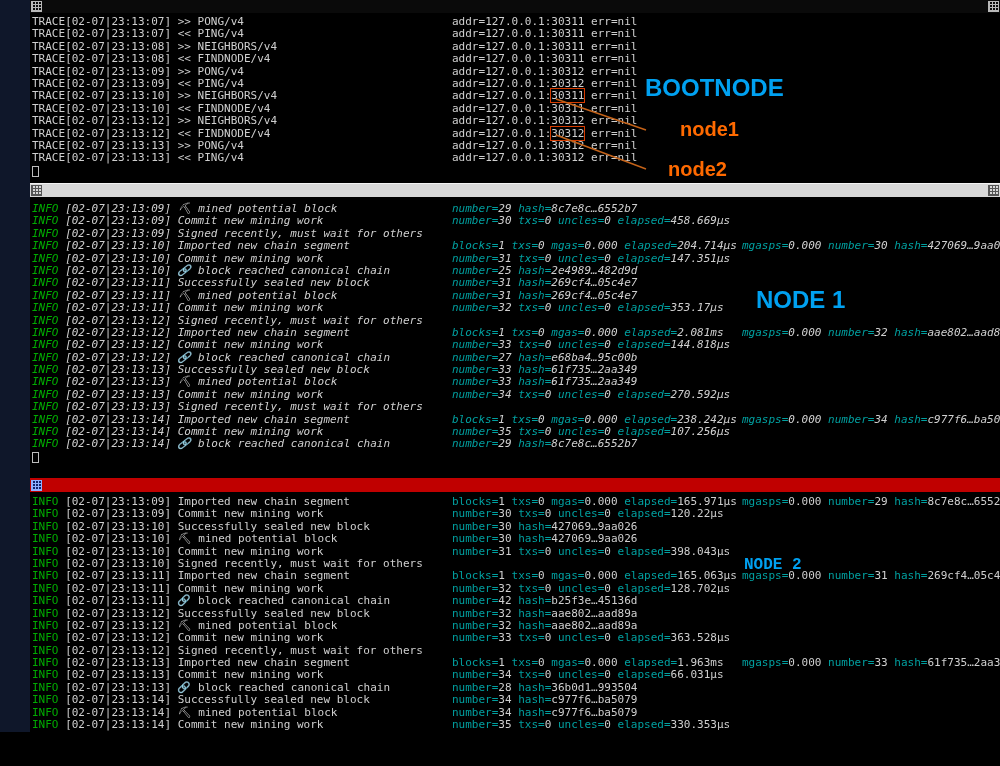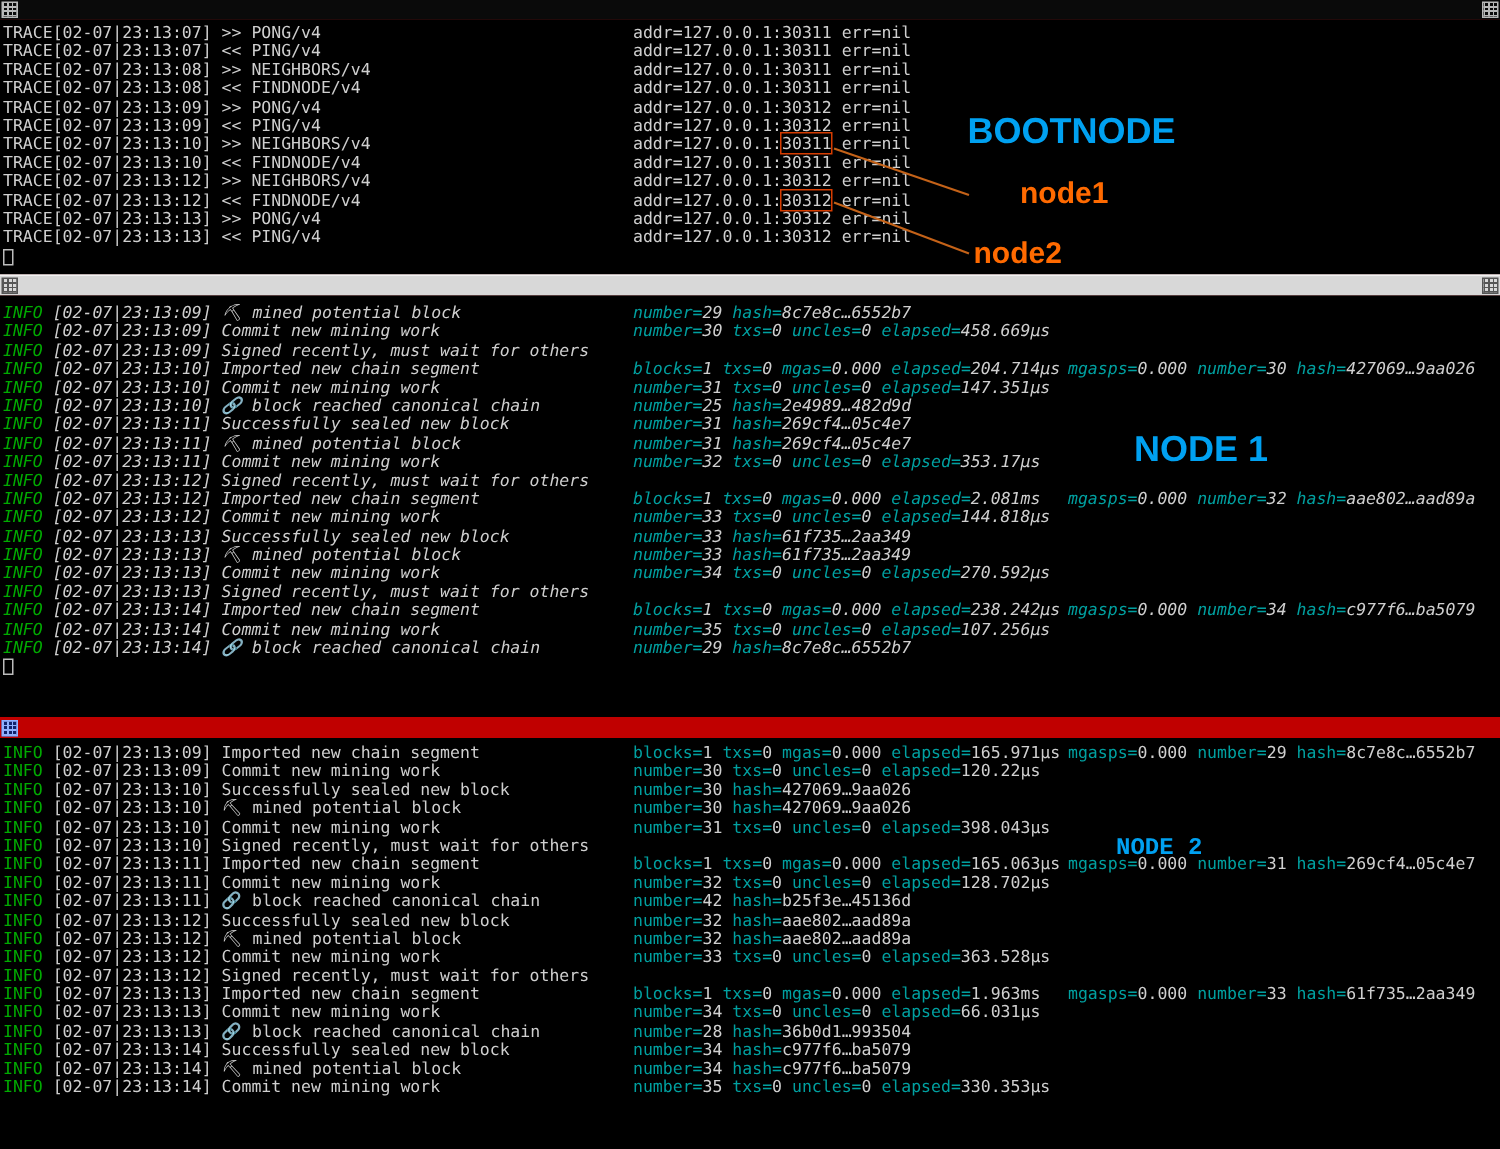--- a/index.html
+++ b/index.html
@@ -1,19 +1,19 @@
 <!DOCTYPE html>
 <html><head>
 <meta charset="utf-8">
 <style>
   * { box-sizing: border-box; }
   html,body { margin:0; padding:0; background:#000; }
   .screen {
     position:relative; width:1000px; height:732px; overflow:hidden;
-    font-family:"DejaVu Sans Mono", monospace; font-size:11px; background:#7f1d1d;
+    font-family:"DejaVu Sans Mono", monospace; font-size:11px; background:#0f172a;padding-left:30px;
   }
   
   .titlebar { position:relative; width:100%; display:flex; align-items:center; justify-content:space-between; padding:0 1px; }
   .tb-black { height:13px; background:#0a0a0a; }
   .tb-gray  { height:14px; background:#d8d8d8; border-top:1px solid #f2f2f2; }
   .tb-red   { height:14px; background:#c00000; }
   .tb-icon { width:11px; height:11px; flex:0 0 auto; border:1px solid; }
   .tb-icon.light { border-color:#b8b8b8;
     background-image:repeating-linear-gradient(0deg,#b8b8b8 0 1px,transparent 1px 3px),
                      repeating-linear-gradient(90deg,#b8b8b8 0 1px,transparent 1px 3px); }
@@ -34,21 +34,21 @@
   .kv2 { left:710px; }
   .tag-info { color:#00aa00; }
   .txt { color:#cfcfcf; }
   .key { color:#00a0a0; }
   .boxed { outline:1px solid #d63c00; }
   .cursor { display:inline-block; width:7px; height:11px; border:1px solid #bcbcbc; vertical-align:top; margin-top:1px; }
   
   .label { position:absolute; font-family:"Liberation Sans", sans-serif; font-weight:bold; z-index:5;text-align:center; }
   #lbl-bootnode { left:645px; top:74px;  font-size:24px; color:#00a1f1; }
   #lbl-node1    { left:680px; top:118px; font-size:20px; color:#ff6a00; }
-  #lbl-node2    { left:649px; top:158px; font-size:20px; color:#ff6a00; }
+  #lbl-node2    { left:668px; top:158px; font-size:20px; color:#ff6a00; }
   #lbl-panel1   { left:744px; top:286px; font-size:24px; color:#00a1f1;margin-left:12px; }
   #lbl-panel2   { left:744px; top:556px; font-size:16px; color:#00a1f1;font-family:Liberation Mono, monospace; }
   svg.connectors { position:absolute; left:0; top:0; z-index:4; pointer-events:none; }
 </style>
 </head>
 <body>
 
 <div class="screen">
 
   <div class="titlebar tb-black">
@@ -81,20 +81,21 @@
       <div class="line"><span class="tag-info">INFO </span><span class="txt">[02-07|23:13:09] </span><span class="txt">Signed recently, must wait for others</span></div>
       <div class="line"><span class="tag-info">INFO </span><span class="txt">[02-07|23:13:10] </span><span class="txt">Imported new chain segment</span><span class="kv kv1"><span class="key">blocks=</span><span class="txt">1</span><span class="key"> txs=</span><span class="txt">0</span><span class="key"> mgas=</span><span class="txt">0.000</span><span class="key"> elapsed=</span><span class="txt">204.714µs</span></span><span class="kv kv2"><span class="key">mgasps=</span><span class="txt">0.000</span><span class="key"> number=</span><span class="txt">30</span><span class="key"> hash=</span><span class="txt">427069…9aa026</span></span></div>
       <div class="line"><span class="tag-info">INFO </span><span class="txt">[02-07|23:13:10] </span><span class="txt">Commit new mining work</span><span class="kv kv1"><span class="key">number=</span><span class="txt">31</span><span class="key"> txs=</span><span class="txt">0</span><span class="key"> uncles=</span><span class="txt">0</span><span class="key"> elapsed=</span><span class="txt">147.351µs</span></span></div>
       <div class="line"><span class="tag-info">INFO </span><span class="txt">[02-07|23:13:10] </span><span class="txt">🔗 </span><span class="txt">block reached canonical chain</span><span class="kv kv1"><span class="key">number=</span><span class="txt">25</span><span class="key"> hash=</span><span class="txt">2e4989…482d9d</span></span></div>
       <div class="line"><span class="tag-info">INFO </span><span class="txt">[02-07|23:13:11] </span><span class="txt">Successfully sealed new block</span><span class="kv kv1"><span class="key">number=</span><span class="txt">31</span><span class="key"> hash=</span><span class="txt">269cf4…05c4e7</span></span></div>
       <div class="line"><span class="tag-info">INFO </span><span class="txt">[02-07|23:13:11] </span><span class="txt">⛏ </span><span class="txt">mined potential block</span><span class="kv kv1"><span class="key">number=</span><span class="txt">31</span><span class="key"> hash=</span><span class="txt">269cf4…05c4e7</span></span></div>
       <div class="line"><span class="tag-info">INFO </span><span class="txt">[02-07|23:13:11] </span><span class="txt">Commit new mining work</span><span class="kv kv1"><span class="key">number=</span><span class="txt">32</span><span class="key"> txs=</span><span class="txt">0</span><span class="key"> uncles=</span><span class="txt">0</span><span class="key"> elapsed=</span><span class="txt">353.17µs</span></span></div>
       <div class="line"><span class="tag-info">INFO </span><span class="txt">[02-07|23:13:12] </span><span class="txt">Signed recently, must wait for others</span></div>
       <div class="line"><span class="tag-info">INFO </span><span class="txt">[02-07|23:13:12] </span><span class="txt">Imported new chain segment</span><span class="kv kv1"><span class="key">blocks=</span><span class="txt">1</span><span class="key"> txs=</span><span class="txt">0</span><span class="key"> mgas=</span><span class="txt">0.000</span><span class="key"> elapsed=</span><span class="txt">2.081ms</span></span><span class="kv kv2"><span class="key">mgasps=</span><span class="txt">0.000</span><span class="key"> number=</span><span class="txt">32</span><span class="key"> hash=</span><span class="txt">aae802…aad89a</span></span></div>
       <div class="line"><span class="tag-info">INFO </span><span class="txt">[02-07|23:13:12] </span><span class="txt">Commit new mining work</span><span class="kv kv1"><span class="key">number=</span><span class="txt">33</span><span class="key"> txs=</span><span class="txt">0</span><span class="key"> uncles=</span><span class="txt">0</span><span class="key"> elapsed=</span><span class="txt">144.818µs</span></span></div>
+      <div class="line"><span class="tag-info">INFO </span><span class="txt">[02-07|23:13:12] </span><span class="txt">🔗 </span><span class="txt">block reached canonical chain</span><span class="kv kv1"><span class="key">number=</span><span class="txt">27</span><span class="key"> hash=</span><span class="txt">e68ba4…95c00b</span></span></div>
       <div class="line"><span class="tag-info">INFO </span><span class="txt">[02-07|23:13:13] </span><span class="txt">Successfully sealed new block</span><span class="kv kv1"><span class="key">number=</span><span class="txt">33</span><span class="key"> hash=</span><span class="txt">61f735…2aa349</span></span></div>
       <div class="line"><span class="tag-info">INFO </span><span class="txt">[02-07|23:13:13] </span><span class="txt">⛏ </span><span class="txt">mined potential block</span><span class="kv kv1"><span class="key">number=</span><span class="txt">33</span><span class="key"> hash=</span><span class="txt">61f735…2aa349</span></span></div>
       <div class="line"><span class="tag-info">INFO </span><span class="txt">[02-07|23:13:13] </span><span class="txt">Commit new mining work</span><span class="kv kv1"><span class="key">number=</span><span class="txt">34</span><span class="key"> txs=</span><span class="txt">0</span><span class="key"> uncles=</span><span class="txt">0</span><span class="key"> elapsed=</span><span class="txt">270.592µs</span></span></div>
       <div class="line"><span class="tag-info">INFO </span><span class="txt">[02-07|23:13:13] </span><span class="txt">Signed recently, must wait for others</span></div>
       <div class="line"><span class="tag-info">INFO </span><span class="txt">[02-07|23:13:14] </span><span class="txt">Imported new chain segment</span><span class="kv kv1"><span class="key">blocks=</span><span class="txt">1</span><span class="key"> txs=</span><span class="txt">0</span><span class="key"> mgas=</span><span class="txt">0.000</span><span class="key"> elapsed=</span><span class="txt">238.242µs</span></span><span class="kv kv2"><span class="key">mgasps=</span><span class="txt">0.000</span><span class="key"> number=</span><span class="txt">34</span><span class="key"> hash=</span><span class="txt">c977f6…ba5079</span></span></div>
       <div class="line"><span class="tag-info">INFO </span><span class="txt">[02-07|23:13:14] </span><span class="txt">Commit new mining work</span><span class="kv kv1"><span class="key">number=</span><span class="txt">35</span><span class="key"> txs=</span><span class="txt">0</span><span class="key"> uncles=</span><span class="txt">0</span><span class="key"> elapsed=</span><span class="txt">107.256µs</span></span></div>
       <div class="line"><span class="tag-info">INFO </span><span class="txt">[02-07|23:13:14] </span><span class="txt">🔗 </span><span class="txt">block reached canonical chain</span><span class="kv kv1"><span class="key">number=</span><span class="txt">29</span><span class="key"> hash=</span><span class="txt">8c7e8c…6552b7</span></span></div>
       <div class="line"><span class="cursor"></span></div>
     </div>
 

